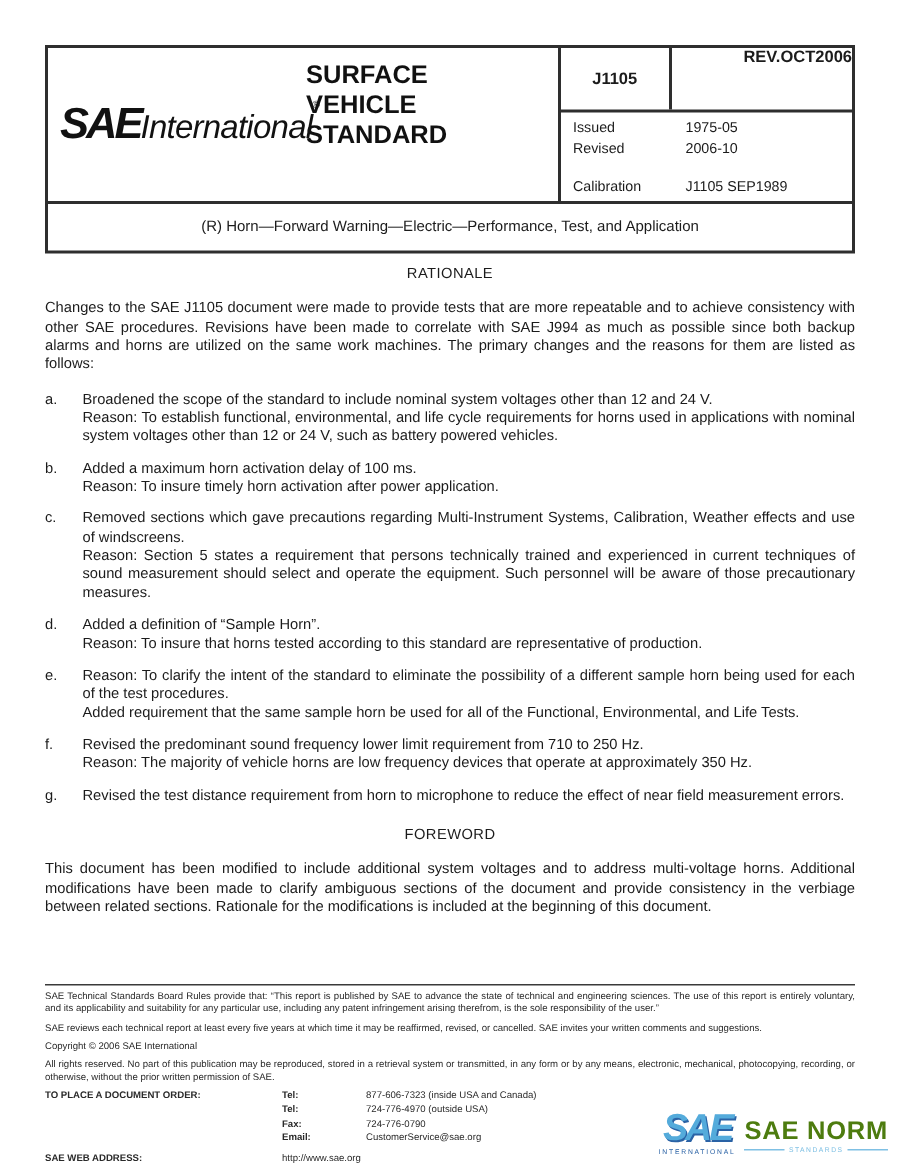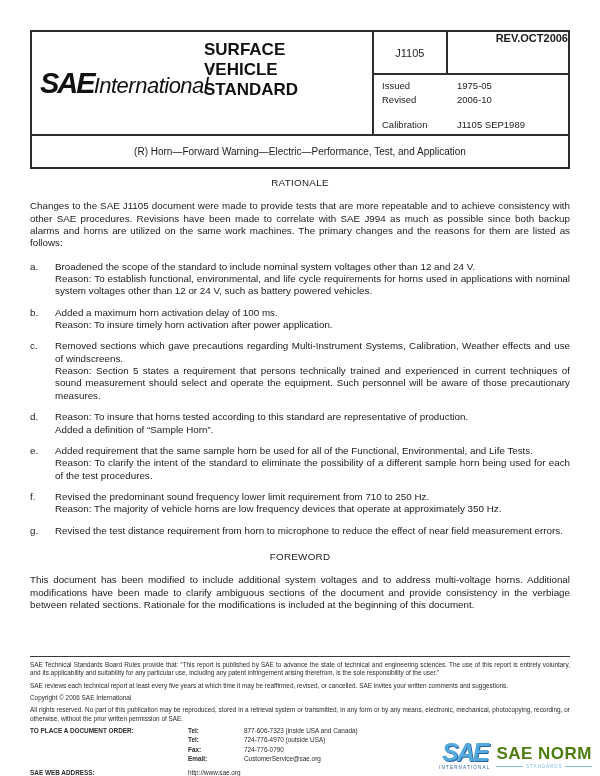--- a/index.html
+++ b/index.html
@@ -29,21 +29,21 @@
   .sae-logo .tm { font-size:7px; vertical-align:top; color:#111; }
   .title-cell { width:168px; padding-top:8px; }
   .doc-type {
     font-weight:bold; font-size:17px; line-height:1.18; color:#111;
     width:120px;
   }
   .right-cell { flex:1; display:flex; flex-direction:column; border-left:2px solid #2e2e2e; }
   .code-row { display:flex; height:43px; border-bottom:2px solid #2e2e2e; }
   .code-cell {
     flex:1.2; display:flex; align-items:center; justify-content:center;
-    font-weight:normal; font-size:11px;
+    font-weight:bold; font-size:11px;
   }
   .rev-cell {
     flex:0.8; border-left:2px solid #2e2e2e;
     display:flex; flex-direction:row; align-items:flex-start; justify-content:center;
     font-weight:bold; font-size:11px; line-height:1.25; text-align:center;padding-left:48px;
   }
   .dates-cell { flex:1; position:relative; font-size:9.5px; padding:4px 0 3px 8px; }
   .date-row { display:flex; line-height:1.45;align-items:center; }
   .date-label { width:75px; }
   .superseding-row { position:absolute; bottom:4px; left:8px; display:flex; }
@@ -162,29 +162,29 @@
     <div class="item">
       <div class="item-letter">c.</div>
       <div class="item-body">
         <div>Removed sections which gave precautions regarding Multi-Instrument Systems, Calibration, Weather effects and use of windscreens.</div>
         <div>Reason: Section 5 states a requirement that persons technically trained and experienced in current techniques of sound measurement should select and operate the equipment. Such personnel will be aware of those precautionary measures.</div>
       </div>
     </div>
     <div class="item">
       <div class="item-letter">d.</div>
       <div class="item-body">
+        <div>Added a definition of “Sample Horn”.</div>
         <div>Reason: To insure that horns tested according to this standard are representative of production.</div>
-        <div>Added a definition of “Sample Horn”.</div>
       </div>
     </div>
     <div class="item">
       <div class="item-letter">e.</div>
       <div class="item-body">
+        <div>Reason: To clarify the intent of the standard to eliminate the possibility of a different sample horn being used for each of the test procedures.</div>
         <div>Added requirement that the same sample horn be used for all of the Functional, Environmental, and Life Tests.</div>
-        <div>Reason: To clarify the intent of the standard to eliminate the possibility of a different sample horn being used for each of the test procedures.</div>
       </div>
     </div>
     <div class="item">
       <div class="item-letter">f.</div>
       <div class="item-body">
         <div>Revised the predominant sound frequency lower limit requirement from 710 to 250 Hz.</div>
         <div>Reason: The majority of vehicle horns are low frequency devices that operate at approximately 350 Hz.</div>
       </div>
     </div>
     <div class="item">

